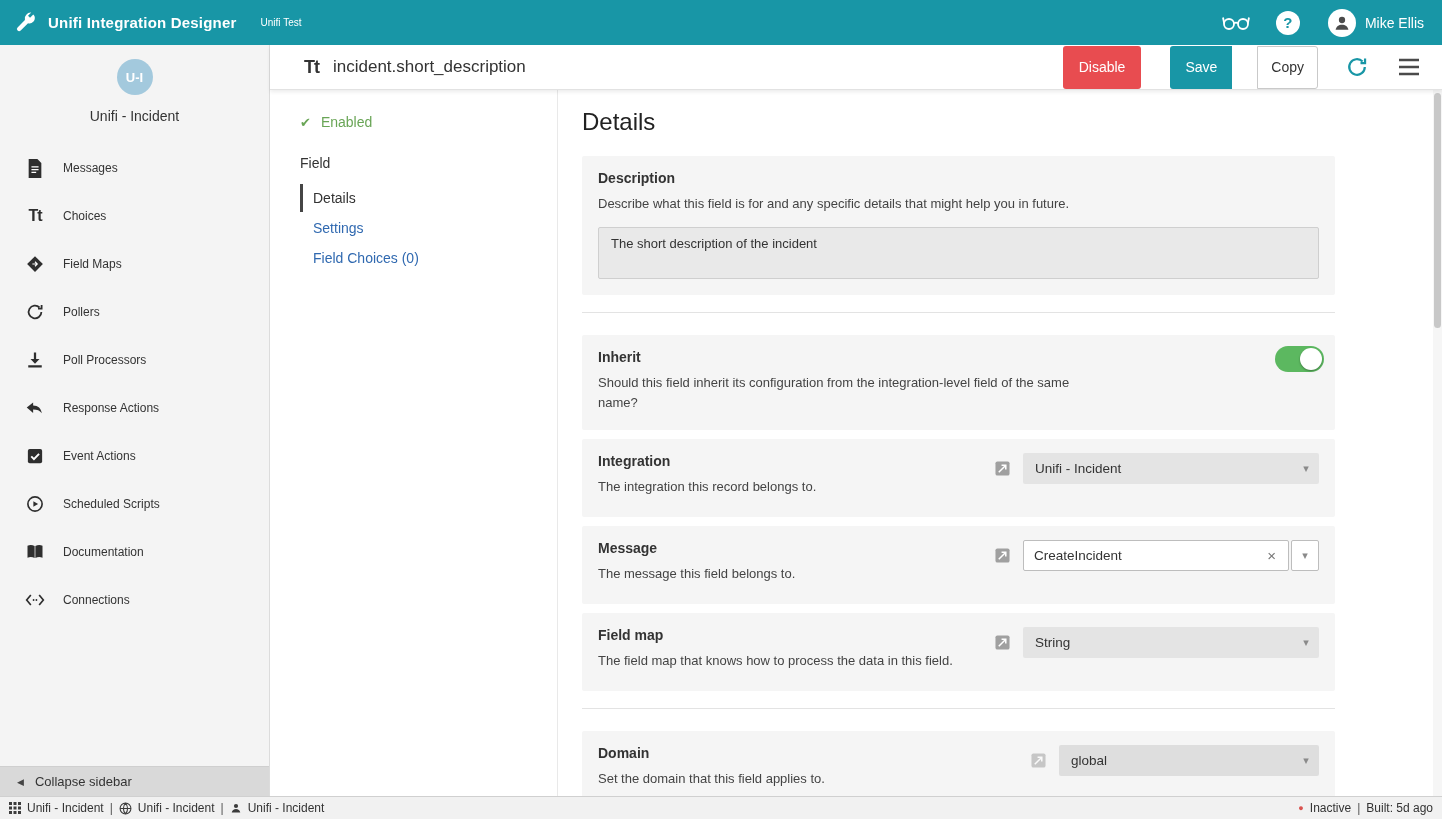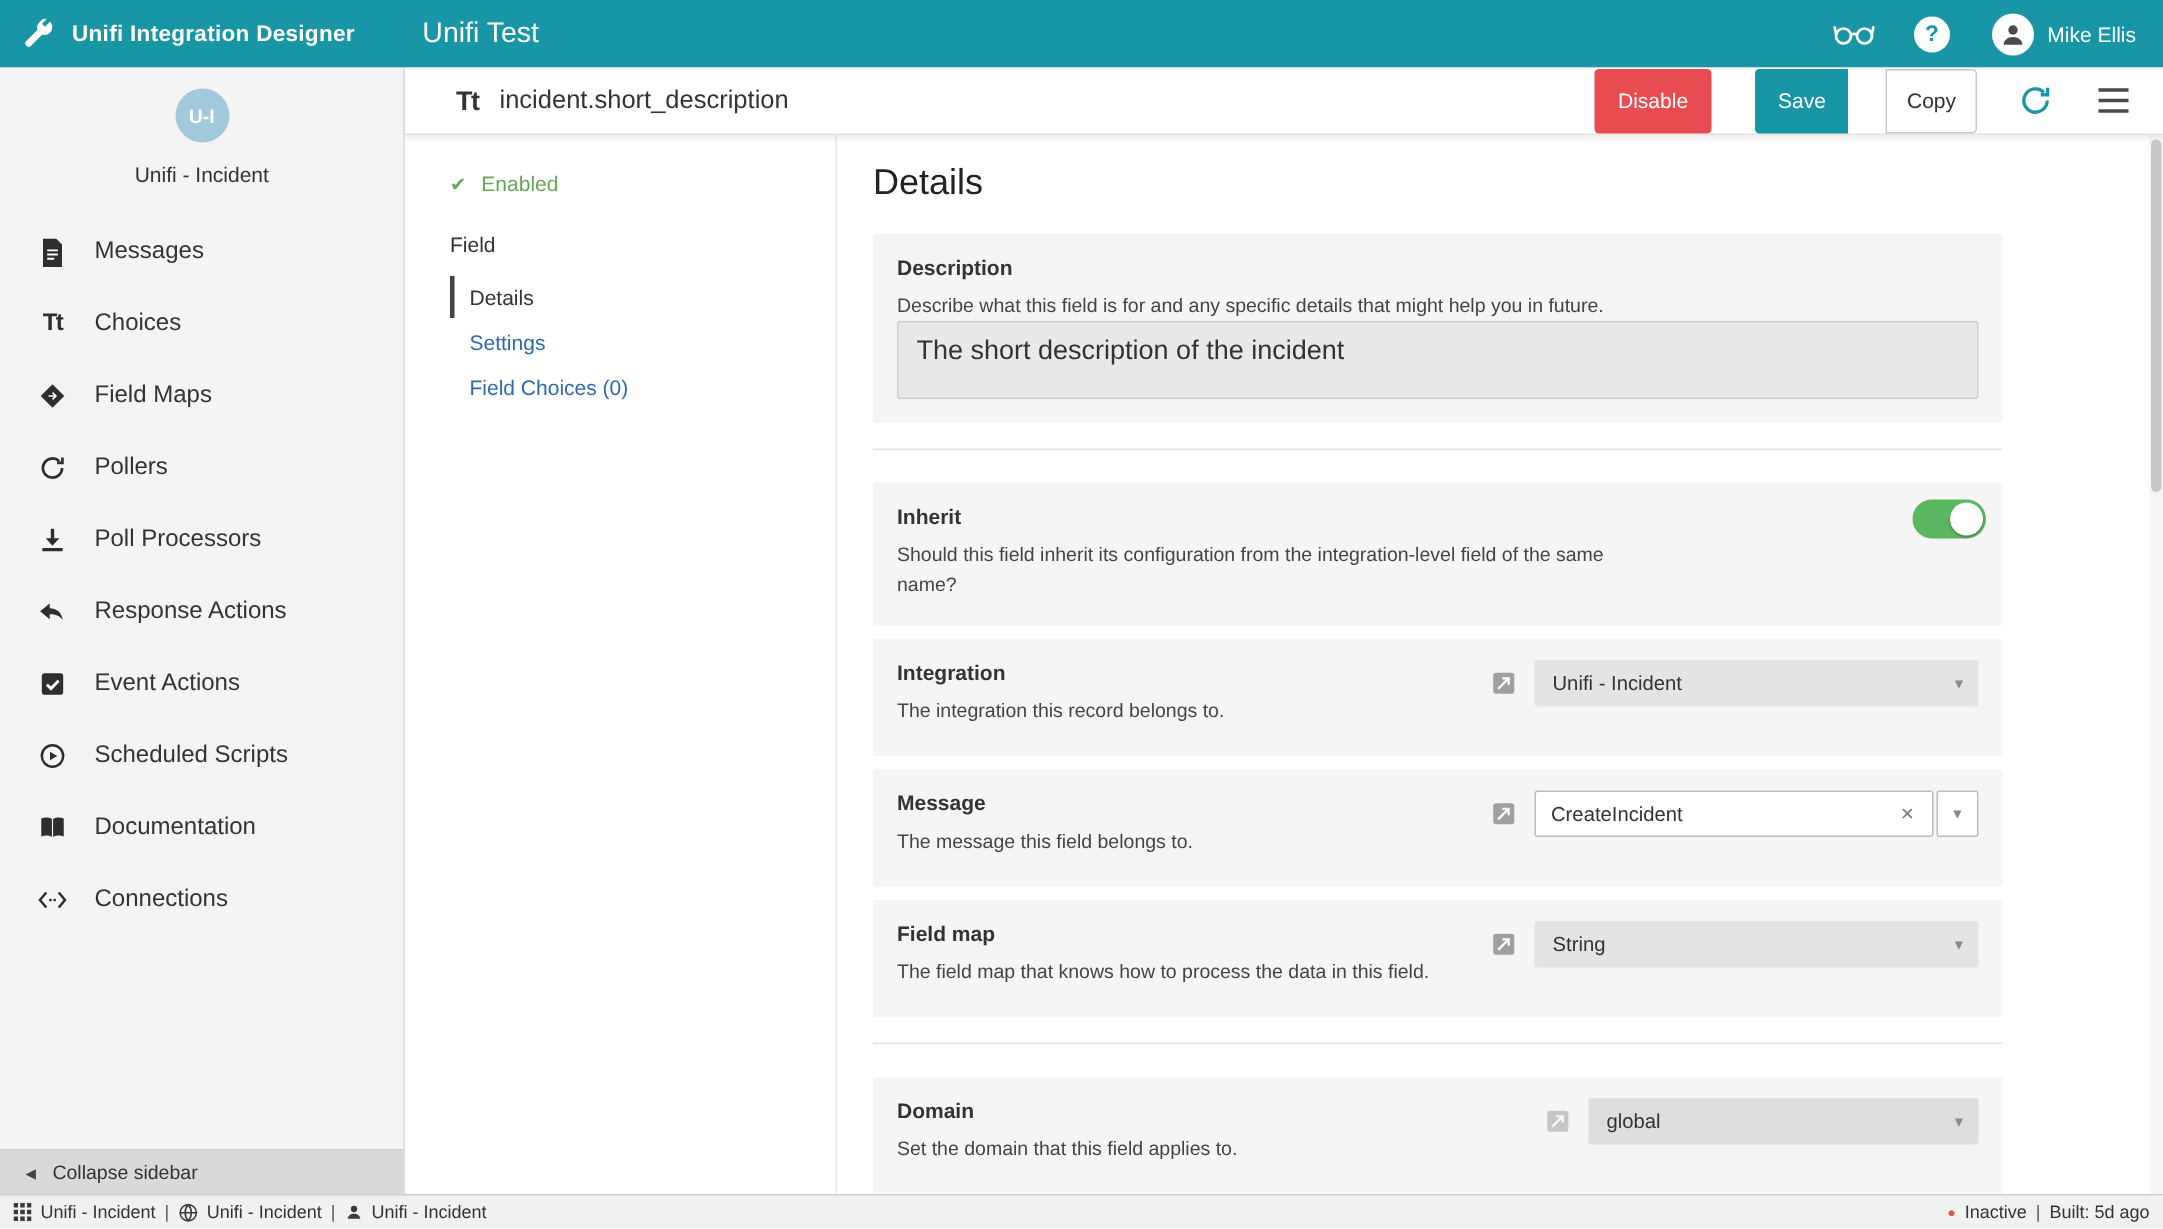--- a/index.html
+++ b/index.html
@@ -4,40 +4,40 @@
 <style>
   * { margin:0; padding:0; box-sizing:border-box; }
   html,body { width:1442px; height:819px; overflow:hidden; }
   body { font-family:"Liberation Sans", sans-serif; background:#fff; color:#333; font-size:14px; }
   .app { width:1442px; height:819px; display:flex; flex-direction:column; overflow:hidden; }
 
   
   .topbar { height:45px; flex:none; background:var(--teal,#1896a6); display:flex; align-items:center; padding:0 18px 0 14px; color:#fff; }
   .wrench { display:flex; margin-right:12px; }
   .app-title { font-size:15px; font-weight:700; letter-spacing:.2px; }
-  .env { font-size:19px; margin-left:45px; }
+  .env { font-size:10px; margin-left:24px; }
   .tb-spacer { flex:1; }
   .glasses { display:flex; margin-right:26px; cursor:pointer; }
   .help-circle { width:24px; height:24px; border-radius:50%; background:#fff; color:var(--teal,#1896a6); font-weight:700; font-size:15px; display:flex; align-items:center; justify-content:center; margin-right:28px; cursor:pointer; }
   .tb-avatar { width:28px; height:28px; border-radius:50%; background:#fff; display:flex; align-items:center; justify-content:center; margin-right:9px; cursor:pointer; }
   .user-name { font-size:14px; cursor:pointer; }
 
   
   .shell { flex:1; display:flex; overflow:hidden; }
 
   
   .sidebar { width:270px; flex:none; background:#f4f4f4; border-right:1px solid #dcdcdc; display:flex; flex-direction:column; }
   .sb-header { display:flex; align-items:center; gap:13px; padding:14px 16px 12px 16px;flex-direction:column; }
   .sb-avatar { width:36px; height:36px; border-radius:50%; background:#a3c9dd; color:#fff; font-weight:700; font-size:13px; display:flex; align-items:center; justify-content:center; flex:none; }
   .sb-title { font-size:14px; color:#333; }
   .sb-menu { flex:1; padding-top:8px; overflow:hidden; }
   .nav-item { height:48px; display:flex; align-items:center; padding-left:25px; gap:18px; cursor:pointer; color:#333; }
   .nav-icon { width:20px; display:flex; justify-content:center; align-items:center; flex:none; }
   .tt-glyph { font-weight:700; font-size:16px; letter-spacing:-1px; color:#2e2e2e; }
-  .nav-label { font-size:16px; }
+  .nav-label { font-size:12px; }
   .collapse-row { height:30px; flex:none; background:#d9d9d9; border-top:1px solid #cfcfcf; display:flex; align-items:center; gap:11px; padding-left:17px; font-size:13px; cursor:pointer; color:#333; }
   .collapse-arrow { font-size:9px; color:#444; }
 
   
   .main { flex:1; min-width:0; display:flex; flex-direction:column; background:#fff; }
   .main-header { height:45px; flex:none; background:#fff; border-bottom:1px solid #e2e2e2; box-shadow:0 2px 4px rgba(0,0,0,.08); display:flex; align-items:center; padding:0 16px 0 34px; position:relative; z-index:2; }
   .mh-title-icon { font-weight:700; font-size:18px; letter-spacing:-1px; margin-right:14px; color:#333; }
   .mh-title { font-size:17px; color:#333; }
   .mh-spacer { flex:1; }
   .btn { height:43px; font-size:14px; border:none; border-radius:3px; cursor:pointer; font-family:inherit; display:inline-flex; align-items:center;margin-left:25px; }
@@ -57,21 +57,21 @@
   .subnav-item { padding:6px 0 6px 13px; font-size:14px; color:var(--link-blue,#3069b0); cursor:pointer; margin-bottom:2px; }
   .subnav-item.active { border-left:3px solid #454545; padding-left:10px; color:#333; }
 
   .content { flex:1; min-width:0; padding:18px 0 0 24px; overflow:hidden; }
   .page-title { font-size:24px; font-weight:500; color:#222; margin-bottom:20px; }
   .card { width:753px; background:#f5f5f5; border-radius:2px; padding:14px 16px 16px; position:relative; margin-bottom:9px; }
   .fld-label { font-size:14px; font-weight:700; color:#333; }
   .fld-help { font-size:13px; color:#444; margin-top:8px; line-height:1.55; }
   .divider { width:753px; border:none; border-top:1px solid #e3e3e3; margin:17px 0 22px 0; }
 
-  .textarea { height:52px; background:#e9e9e9; border:1px solid #cfcfcf; border-radius:2px; padding:8px 12px; font-size:18px; color:#333; }
+  .textarea { margin-top:13px; height:52px; background:#e9e9e9; border:1px solid #cfcfcf; border-radius:2px; padding:8px 12px; font-size:13px; color:#333; }
 
   .inherit-card { min-height:95px; }
   .inherit-help { max-width:480px; }
   .toggle { position:absolute; top:11px; right:11px; width:49px; height:26px; border-radius:14px; background:var(--toggle-green,#5cb860); cursor:pointer; }
   .toggle-knob { position:absolute; top:2px; right:2px; width:22px; height:22px; border-radius:50%; background:#fff; box-shadow:0 1px 2px rgba(0,0,0,.35); }
 
   .sel-card { min-height:78px; display:flex; align-items:flex-start; }
   .sel-left { flex:1; min-width:0; }
   .sel-right { display:flex; align-items:center; gap:13px; height:31px; flex:none; }
   .expand-icon { display:flex; cursor:pointer; }

